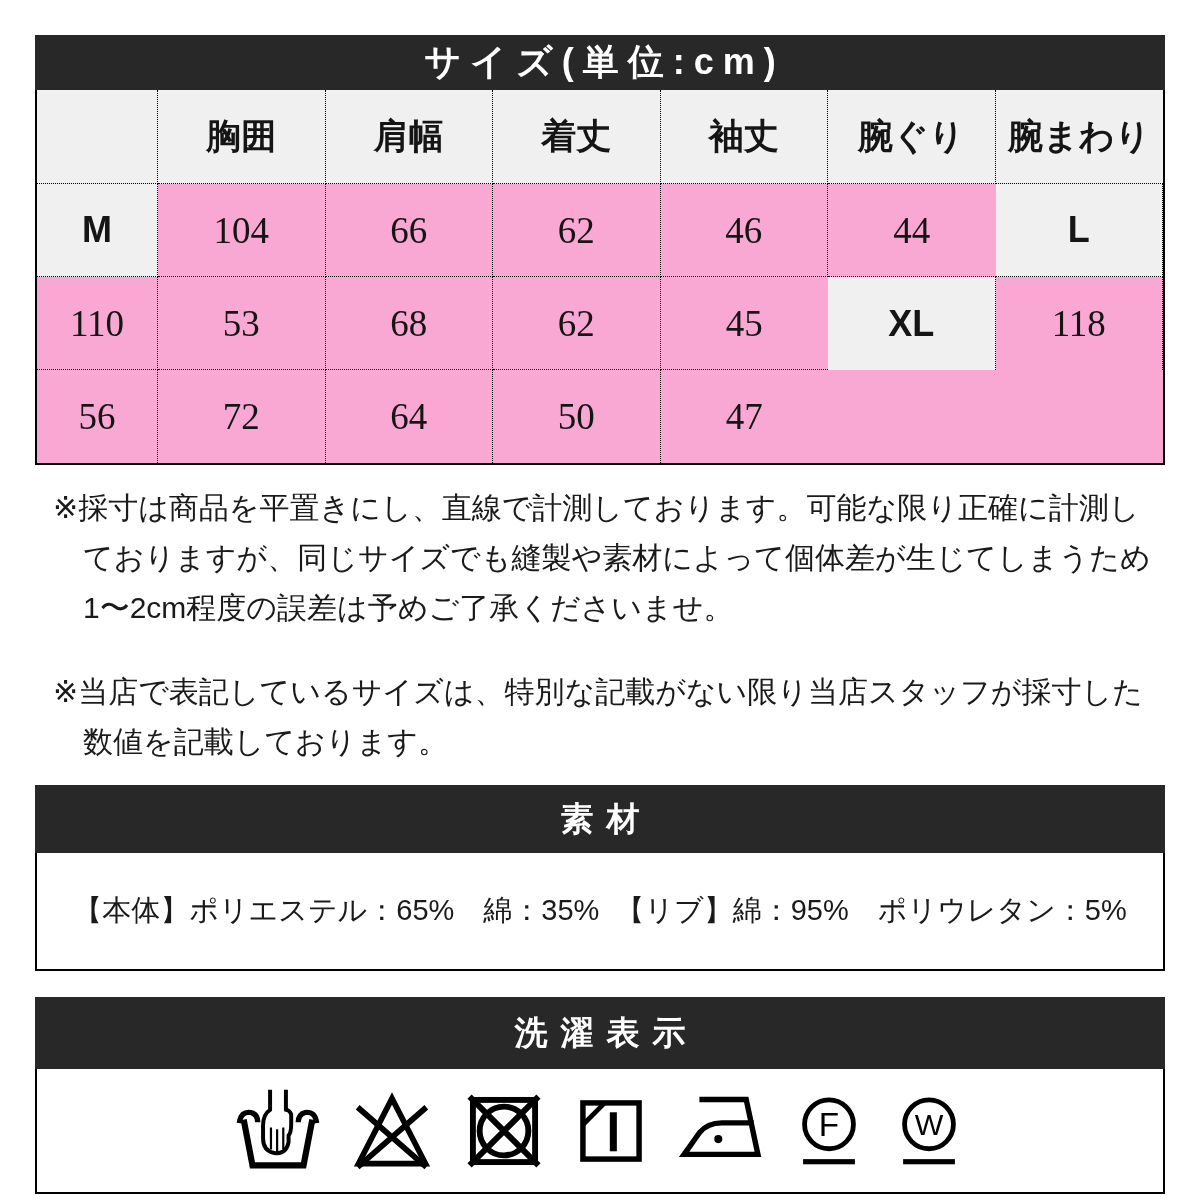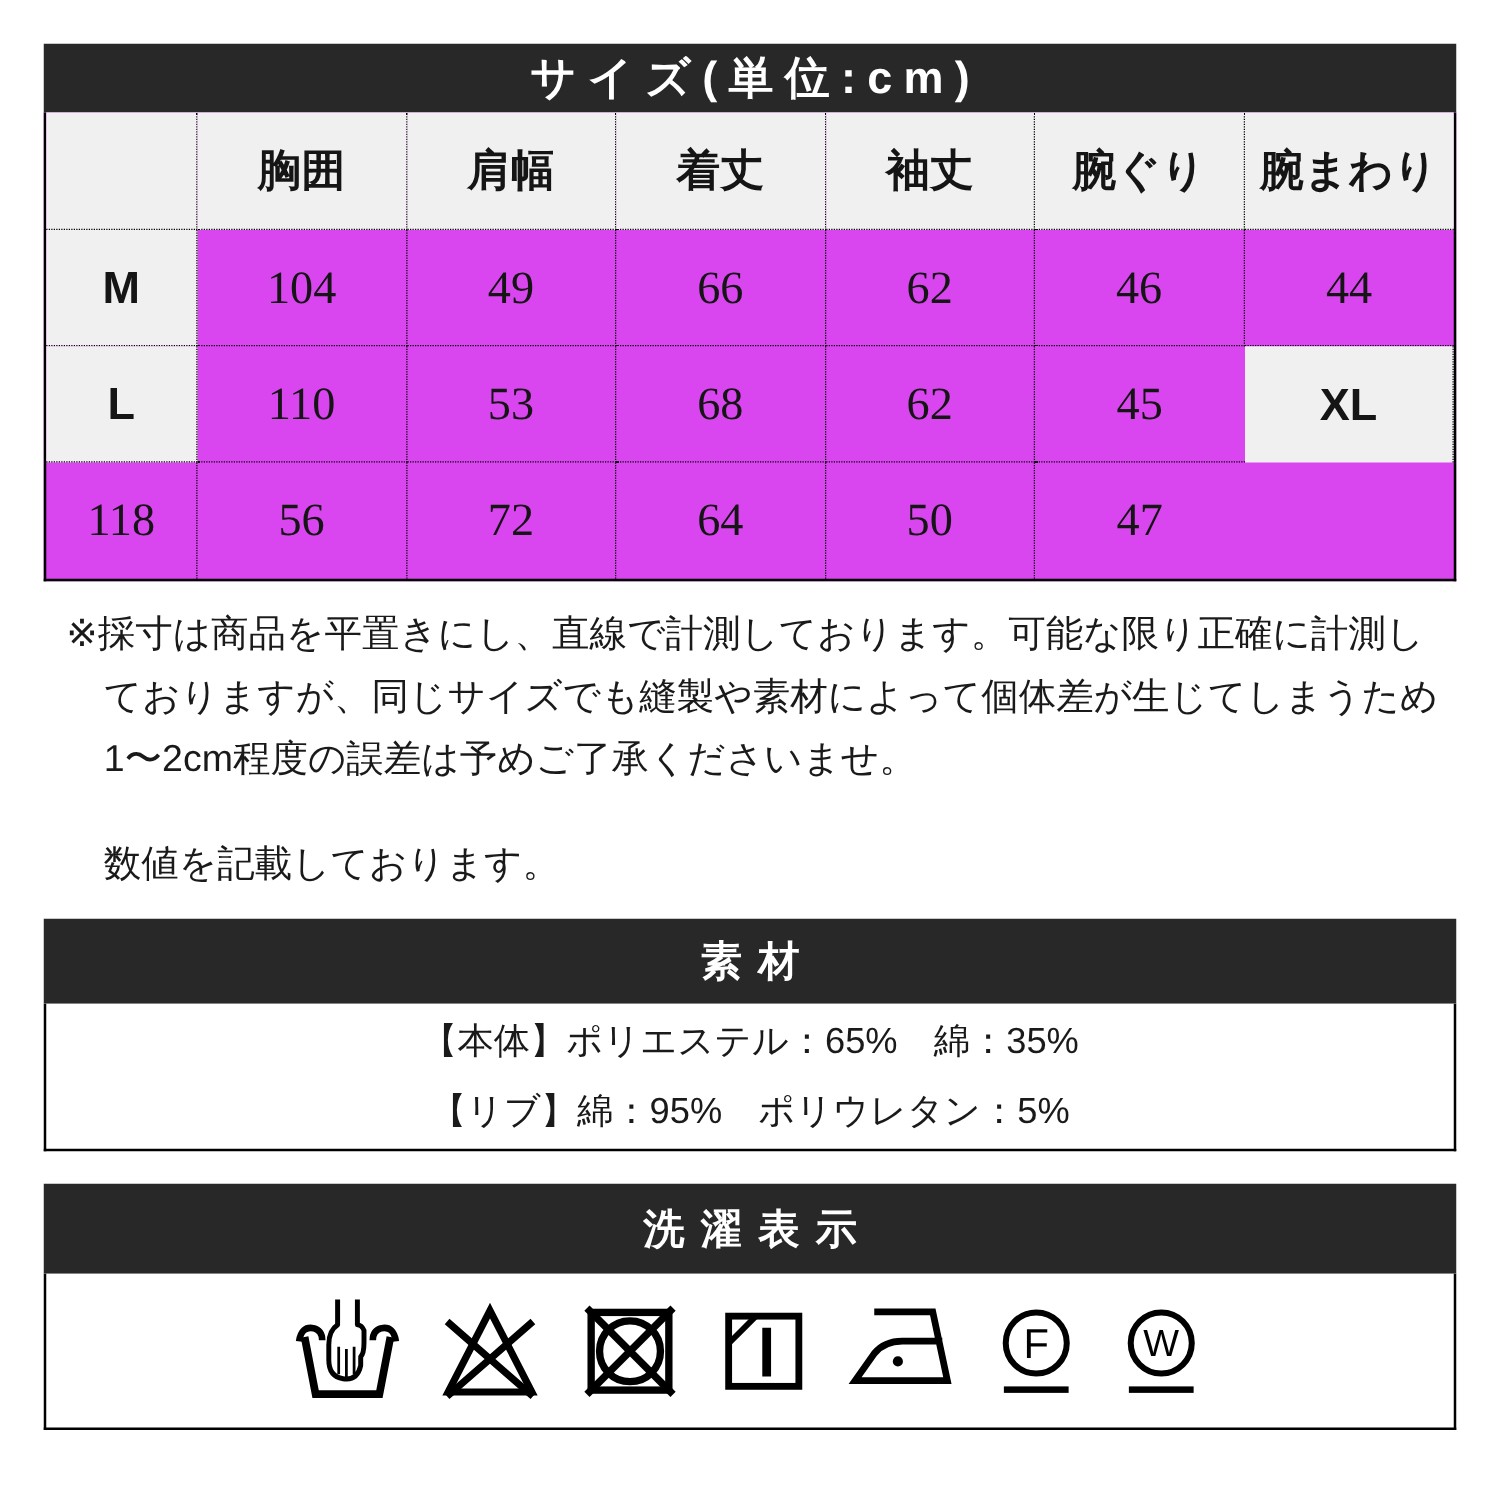--- a/index.html
+++ b/index.html
@@ -20,21 +20,21 @@
   .size-bar{height:55px;font-size:36px;letter-spacing:9px;text-indent:9px;}
   .mat-bar{height:68px;font-size:33px;letter-spacing:13px;text-indent:13px;}
   .wash-bar{height:72px;font-size:33px;letter-spacing:13px;text-indent:13px;}
 
   
   .size-table{
     display:grid;
     grid-template-columns:121px repeat(6,1fr);
     grid-template-rows:94px 93px 93px 93px;
     border:2px solid #000;border-top:none;
-    background:#d946ef;
+    background:#f9a8d4;
   }
   .cell{
     display:flex;align-items:center;justify-content:center;
     border-right:1px dotted #000;border-bottom:1px dotted #000;
     box-sizing:border-box;
   }
   .cell.last-col{border-right:none;}
   .cell.last-row{border-bottom:none;}
   .cell.head{background:#f0f0f0;font-weight:bold;font-size:35px;}
   .cell.rowlabel{background:#f0f0f0;font-weight:bold;font-size:36px;}
@@ -43,21 +43,21 @@
   
   .note{margin-left:18px;font-size:30px;line-height:50px;color:#1a1a1a;}
   .note1{margin-top:18px;}
   .note2{margin-top:34px;}
   .note-line.cont{padding-left:30px;}
 
   
   .sec-body{border:2px solid #000;border-top:none;background:#fff;box-sizing:border-box;}
   .mat-sec{margin-top:18px;}
   .mat-body{
-    height:118px;display:flex;flex-direction:column;
+    height:118px;display:flex;flex-direction:row;
     align-items:center;justify-content:center;gap:16px;
     font-size:29px;color:#1a1a1a;
   }
   .wash-sec{margin-top:26px;}
   .wash-body{
     height:125px;display:flex;align-items:center;justify-content:center;gap:26px;
   }
   .wash-icon{display:flex;align-items:center;justify-content:center;}
   .wash-icon svg{display:block;}
 </style>
@@ -73,21 +73,20 @@
     <div class="cell head"></div>
     <div class="cell head">胸囲</div>
     <div class="cell head">肩幅</div>
     <div class="cell head">着丈</div>
     <div class="cell head">袖丈</div>
     <div class="cell head">腕ぐり</div>
     <div class="cell head last-col">腕まわり</div>
 
     <div class="cell rowlabel">M</div>
     <div class="cell val">104</div>
-    <div class="cell val">49</div>
     <div class="cell val">66</div>
     <div class="cell val">62</div>
     <div class="cell val">46</div>
     <div class="cell val last-col">44</div>
 
     <div class="cell rowlabel">L</div>
     <div class="cell val">110</div>
     <div class="cell val">53</div>
     <div class="cell val">68</div>
     <div class="cell val">62</div>
@@ -102,20 +101,21 @@
     <div class="cell val last-row last-col">47</div>
   </div>
 
   <div class="note note1">
     <div class="note-line">※採寸は商品を平置きにし、直線で計測しております。可能な限り正確に計測し</div>
     <div class="note-line cont">ておりますが、同じサイズでも縫製や素材によって個体差が生じてしまうため</div>
     <div class="note-line cont">1〜2cm程度の誤差は予めご了承くださいませ。</div>
   </div>
 
   <div class="note note2">
+    <div class="note-line">※当店で表記しているサイズは、特別な記載がない限り当店スタッフが採寸した</div>
     <div class="note-line cont">数値を記載しております。</div>
   </div>
 
   <div class="mat-sec">
     <div class="bar mat-bar">素材</div>
     <div class="sec-body mat-body">
       <div class="mat-line">【本体】ポリエステル：65%　綿：35%</div>
       <div class="mat-line">【リブ】綿：95%　ポリウレタン：5%</div>
     </div>
   </div>

